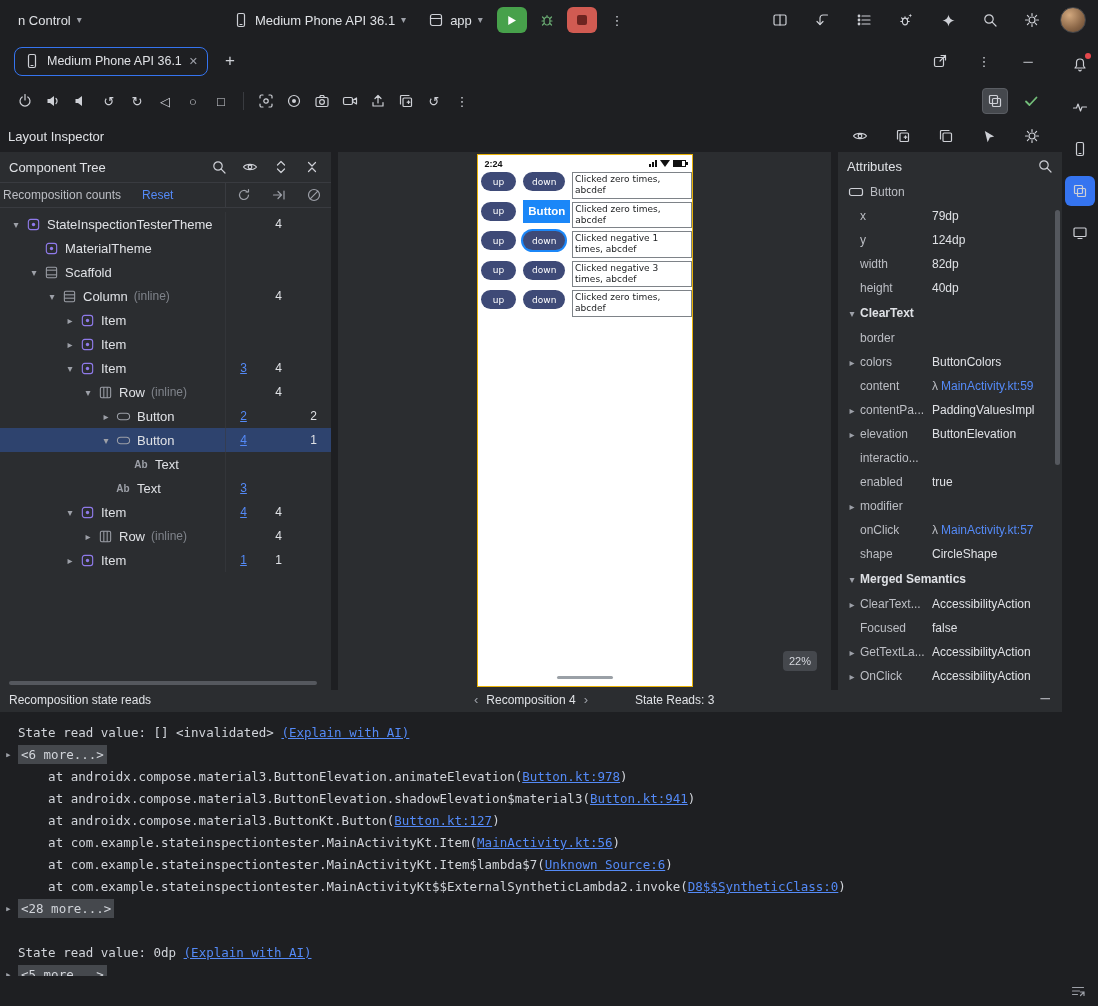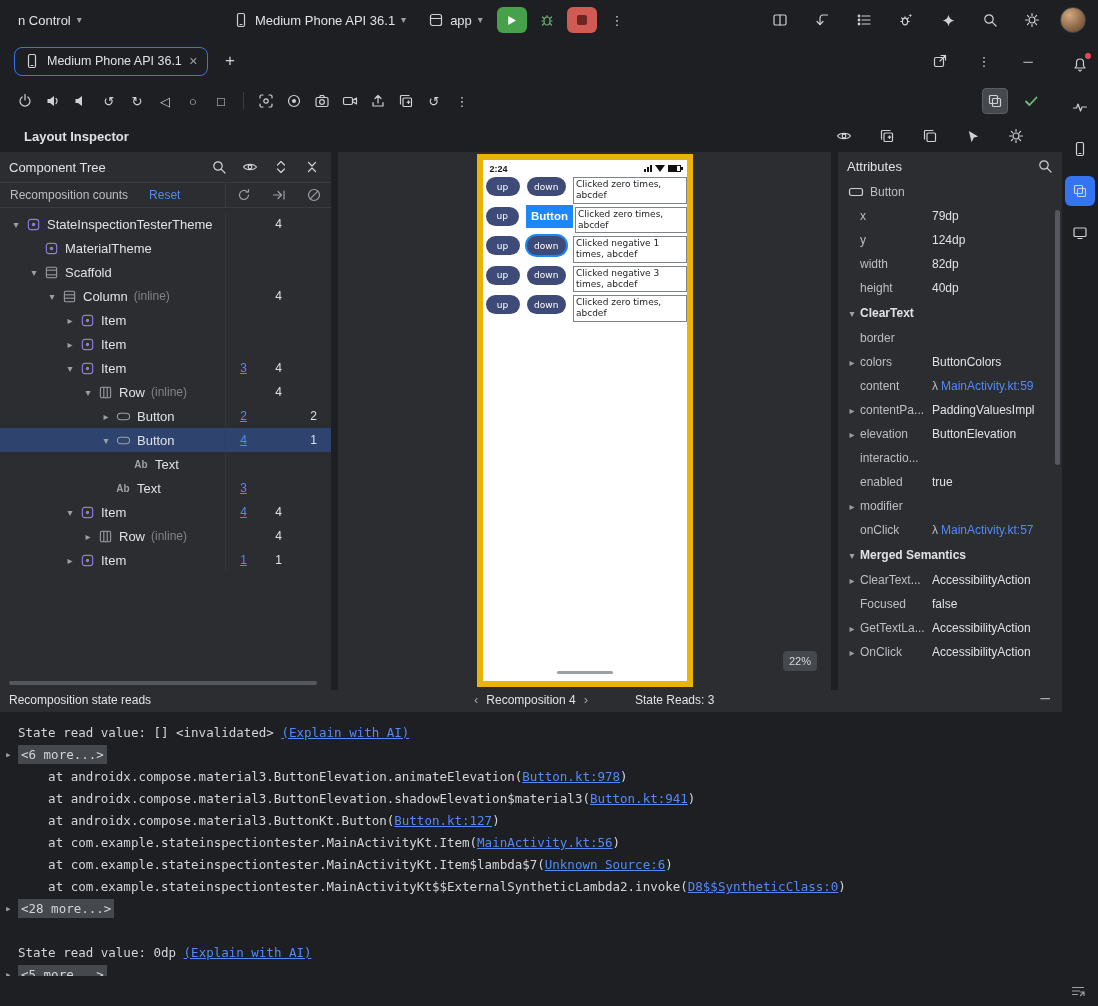--- a/index.html
+++ b/index.html
@@ -39,48 +39,48 @@
   .tabbar-right{margin-left:auto;display:flex;align-items:center;gap:16px;padding-right:6px}
 
   
   .emu-toolbar{height:38px;display:flex;align-items:center;padding:0 12px;gap:2px}
   .etb{width:26px;height:26px;display:flex;align-items:center;justify-content:center;border-radius:4px;color:#ced0d6;font-size:14px}
   .vsep{width:1px;height:18px;background:#393b40;margin:0 7px}
   .etb-right{margin-left:auto;display:flex;align-items:center;gap:10px;padding-right:6px}
   .etb.boxed{background:#45484d;border:1px solid #5a5d63}
 
   
-  .li-header{height:32px;display:flex;align-items:center;padding:0 24px;font-weight:700}
+  .li-header{height:32px;display:flex;align-items:center;padding:0 8px;font-weight:400}
   .li-icons{margin-left:auto;display:flex;align-items:center;gap:15px;padding-right:8px}
 
   
   .inspector{height:538px;display:flex;gap:7px;background:#1e1f22}
   .tree-panel{width:331px;background:#2b2d30;position:relative;display:flex;flex-direction:column}
   .panel-head{height:30px;display:flex;align-items:center;padding:0 9px;gap:10px}
   .panel-head .head-icons{margin-left:auto;display:flex;align-items:center;gap:11px}
-  .tree-subhead{height:26px;display:flex;align-items:center;padding:0 10px;border-top:1px solid #393b40;border-bottom:1px solid #393b40;color:#bcbec4;font-size:12px;position:relative}
+  .tree-subhead{height:26px;display:flex;align-items:center;padding:0 3px;border-top:1px solid #393b40;border-bottom:1px solid #393b40;color:#bcbec4;font-size:12px;position:relative}
   .reset-link{color:#548af7;margin-left:21px;font-size:12px}
   .col-icons{position:absolute;right:0;top:0;bottom:0;width:106px;display:flex;align-items:center;border-left:1px solid #393b40}
   .col-icons span{width:35px;display:flex;align-items:center;justify-content:center;color:#9da0a8}
   .tree-rows{flex:1;padding-top:4px;position:relative;overflow:hidden}
   .tree-row{height:24px;display:flex;align-items:center;padding-left:8px;position:relative;white-space:nowrap}
   .tree-row.selected{background:#2e436e}
   .indent{display:inline-block;flex:none}
   .chev{width:16px;flex:none;color:#9da0a8;font-size:10px;text-align:center}
   .t-icon{width:18px;height:16px;flex:none;display:inline-flex;align-items:center;justify-content:center;margin-right:5px}
   .t-icon.ab{font-size:10px;color:#9da0a8;font-weight:700}
   .t-suffix{color:#7f838a;font-size:12px;margin-left:6px}
   .counts{position:absolute;right:0;top:0;bottom:0;width:106px;display:flex;border-left:1px solid rgba(57,59,64,.6)}
   .counts span{width:35px;text-align:center;line-height:24px;font-size:12px}
   .c-link{color:#548af7;text-decoration:underline;cursor:pointer}
   .h-scroll{position:absolute;bottom:5px;left:9px;right:14px;height:4px;background:#55585e;border-radius:2px}
 
   
   .canvas{flex:1;background:#2b2d30;position:relative}
-  .phone{position:absolute;top:2px;left:50%;transform:translateX(-50%);width:216px;height:533px;background:#fff;border:6px solid #eab308;position:absolute}
+  .phone{position:absolute;top:2px;left:50%;transform:translateX(-50%);width:216px;height:533px;background:#fff;border:1px solid #eab308;position:absolute}
   .dev-status{height:14px;display:flex;align-items:center;padding:3px 6px 0 7px;color:#111}
   .dev-time{font-size:9px;font-weight:700}
   .st-icons{margin-left:auto;display:flex;align-items:center;gap:3px}
   .sig{display:inline-flex;align-items:flex-end;gap:1px;height:7px}
   .sig i{display:block;width:2px;background:#111}
   .sig i:nth-child(1){height:3px}.sig i:nth-child(2){height:5px}.sig i:nth-child(3){height:7px}
   .wifi{width:0;height:0;border-left:5px solid transparent;border-right:5px solid transparent;border-top:7px solid #111}
   .batt{width:13px;height:7px;border:1px solid #111;position:relative;display:inline-block}
   .batt::before{content:'';position:absolute;left:0;top:0;bottom:0;width:8px;background:#111}
   .batt::after{content:'';position:absolute;right:-3px;top:1px;width:2px;height:3px;background:#111}
@@ -868,20 +868,24 @@
               <span class="attr-label">modifier</span>
               <span class="attr-value"></span>
             </div>
             <div class="attr-row">
               <span class="attr-label">onClick</span>
               <span class="attr-value">
                 <span class="lambda">λ</span>
                 <span class="v-link">MainActivity.kt:57</span>
               </span>
             </div>
+            <div class="attr-row">
+              <span class="attr-label">shape</span>
+              <span class="attr-value">CircleShape</span>
+            </div>
             <div class="section-head">
               <span class="chev">▾</span>
               <span>Merged Semantics</span>
             </div>
             <div class="attr-row">
               <span class="chev">▸</span>
               <span class="attr-label">ClearText...</span>
               <span class="attr-value">AccessibilityAction</span>
             </div>
             <div class="attr-row">

